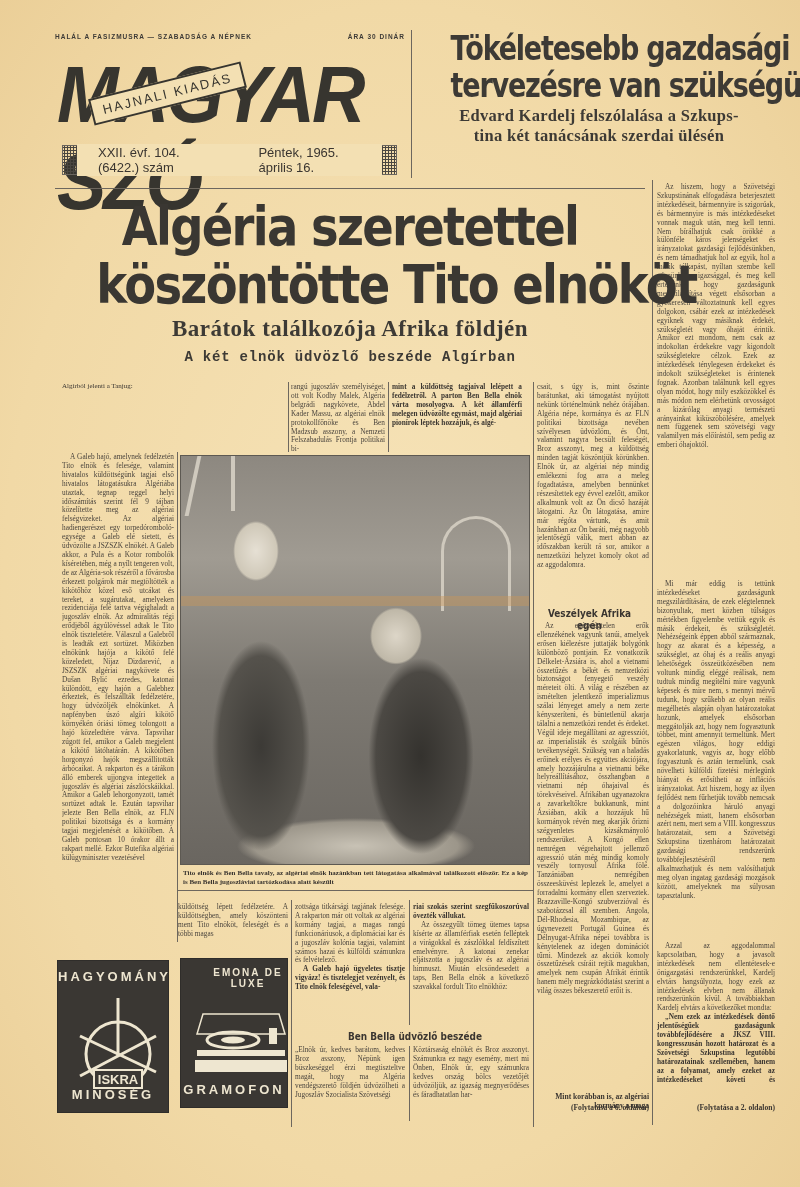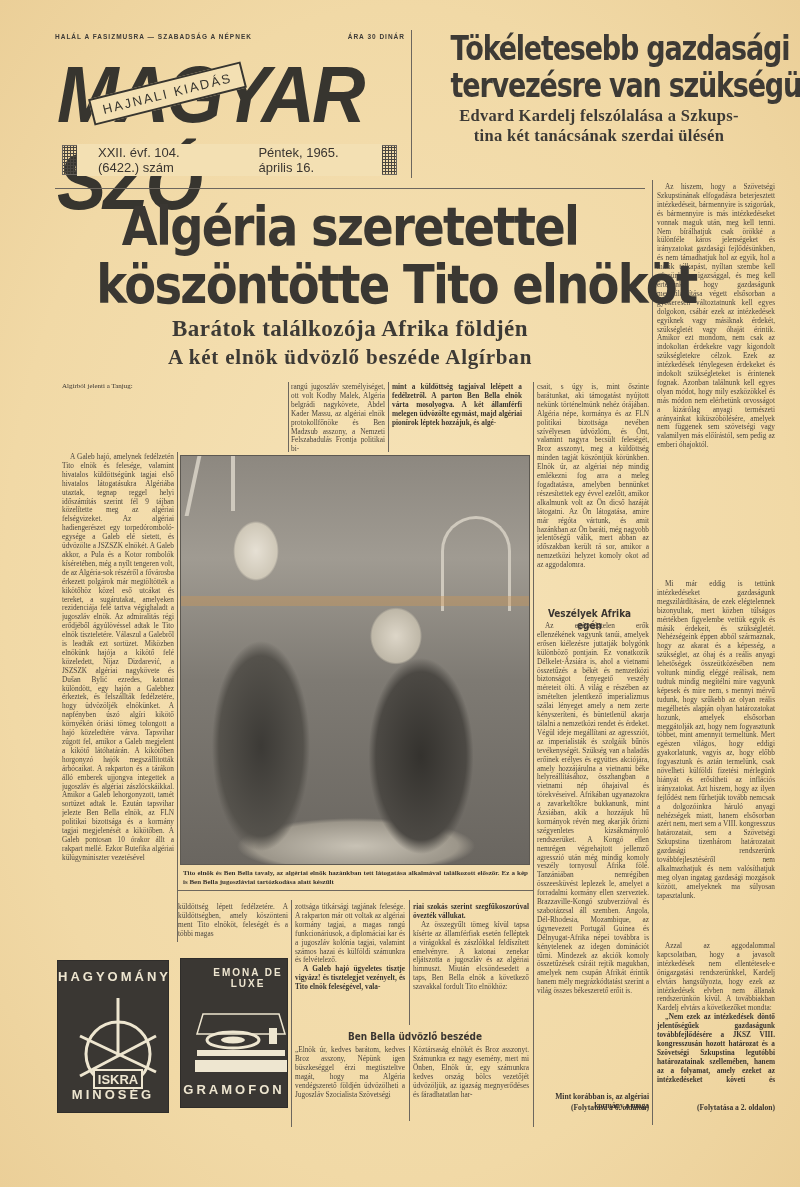--- a/index.html
+++ b/index.html
@@ -31,21 +31,21 @@
 
   .lead-head { position: absolute; left: 418px; top: 30px; width: 362px; text-align: center; }
   .lead-title { font-family: "DejaVu Sans", sans-serif; font-weight: bold; font-size: 33px; line-height: 37px; letter-spacing: -1.5px;
     color: #3d3a35; transform: scaleX(0.82); transform-origin: center; white-space: nowrap; }
   .lead-sub { font-family: "Liberation Serif", serif; font-weight: bold; font-size: 16.5px; line-height: 16px; color: #3d3a35; margin-top: 4px; letter-spacing: 0.3px; }
 
   .main-head { position: absolute; left: 55px; top: 198px; width: 590px; text-align: center; }
   .main-title { font-family: "DejaVu Sans", sans-serif; font-weight: bold; font-size: 54px; line-height: 58px; letter-spacing: -2px;
     color: #3a3732; transform: scaleX(0.86); white-space: nowrap; }
   .main-sub1 { font-family: "Liberation Serif", serif; font-weight: bold; font-size: 23px; line-height: 26px; color: #3d3a35; letter-spacing: 0.5px; margin-top: 2px; }
-  .main-sub2 { font-family: Liberation Serif, serif; font-weight: bold; font-size: 21px; line-height: 30px; color: #3d3a35; letter-spacing: 0.8px; }
+  .main-sub2 { font-family: Liberation Mono, monospace; font-weight: bold; font-size: 14px; line-height: 30px; color: #3d3a35; letter-spacing: 0.8px; }
 
   .col { position: absolute; font-size: 7.3px; line-height: 8.9px; text-align: justify; color: #4a443d; overflow: hidden; }
   .col p { text-indent: 8px; margin-bottom: 0; }
   .col .b { font-weight: bold; color: #3a3530; }
   .intro { position: absolute; left: 62px; top: 381px; width: 224px; font-family: "Liberation Sans", sans-serif; font-size: 8.4px; line-height: 10.8px; text-align: justify; color: #3b3631; }
   .intro .dl { font-size: 7px; font-family: "Liberation Serif", serif; }
 
   .photo { position: absolute; left: 180px; top: 455px; width: 350px; height: 410px;
     background:
       radial-gradient(ellipse 38px 50px at 75px 95px, #e6e0d4 0%, #cfc8b8 55%, transparent 60%),
@@ -162,21 +162,21 @@
     <p style="text-indent:0">küldöttség lépett fedélzetére. A küldöttségben, amely köszönteni ment Tito elnököt, feleségét és a többi magas</p>
   </div>
   <div class="vrule" style="left:291px; top:900px; height:227px;"></div>
   <div class="col" style="left:295px; top:903px; width:110px; height:120px;">
     <p style="text-indent:0">zottsága titkársági tagjának felesége. A rakparton már ott voltak az algériai kormány tagjai, a magas rangú funkcionáriusok, a diplomáciai kar és a jugoszláv kolónia tagjai, valamint számos hazai és külföldi számunkra és felvételező.</p>
     <p class="b">A Galeb hajó ügyeletes tisztje vigyázz! és tisztelegjet vezényelt, és Tito elnök feleségével, vala-</p>
   </div>
   <div class="vrule" style="left:409px; top:900px; height:125px;"></div>
   <div class="col" style="left:413px; top:903px; width:116px; height:120px;">
     <p class="b" style="text-indent:0">riai szokás szerint szegfűkoszorúval övezték vállukat.</p>
-    <p>Az összegyűlt tömeg kívül tapsa kísérte az államférfiak esetén felléptek a virágokkal és zászlókkal feldíszített emelvényre. A katonai zenekar eljátszotta a jugoszláv és az algériai himnuszt. Miután elcsöndesedett a taps, Ben Bella elnök a következő szavakkal fordult Tito elnökhöz:</p>
+    <p>Az összegyűlt tömeg ütemes tapsa kísérte az államférfiak esetén felléptek a virágokkal és zászlókkal feldíszített emelvényre. A katonai zenekar eljátszotta a jugoszláv és az algériai himnuszt. Miután elcsöndesedett a taps, Ben Bella elnök a következő szavakkal fordult Tito elnökhöz:</p>
   </div>
 
   <div class="sect-head bb-head">Ben Bella üdvözlő beszéde</div>
   <div class="col" style="left:295px; top:1046px; width:110px; height:70px;">
     <p style="text-indent:0">„Elnök úr, kedves barátom, kedves Broz asszony, Népünk igen büszkeséggel érzi megtiszteltve magát, hogy ma Algéria vendégszerető földjén üdvözölheti a Jugoszláv Szocialista Szövetségi</p>
   </div>
   <div class="vrule" style="left:409px; top:1046px; height:75px;"></div>
   <div class="col" style="left:413px; top:1046px; width:116px; height:70px;">
     <p style="text-indent:0">Köztársaság elnökét és Broz asszonyt. Számunkra ez nagy esemény, mert mi Önben, Elnök úr, egy számunkra kedves ország bölcs vezetőjét üdvözöljük, az igazság megnyerődéses és fáradhatatlan har-</p>
   </div>

